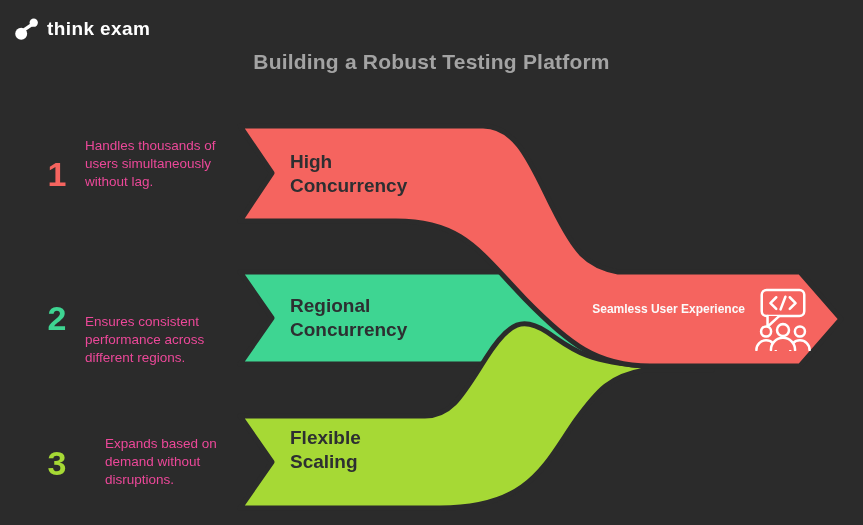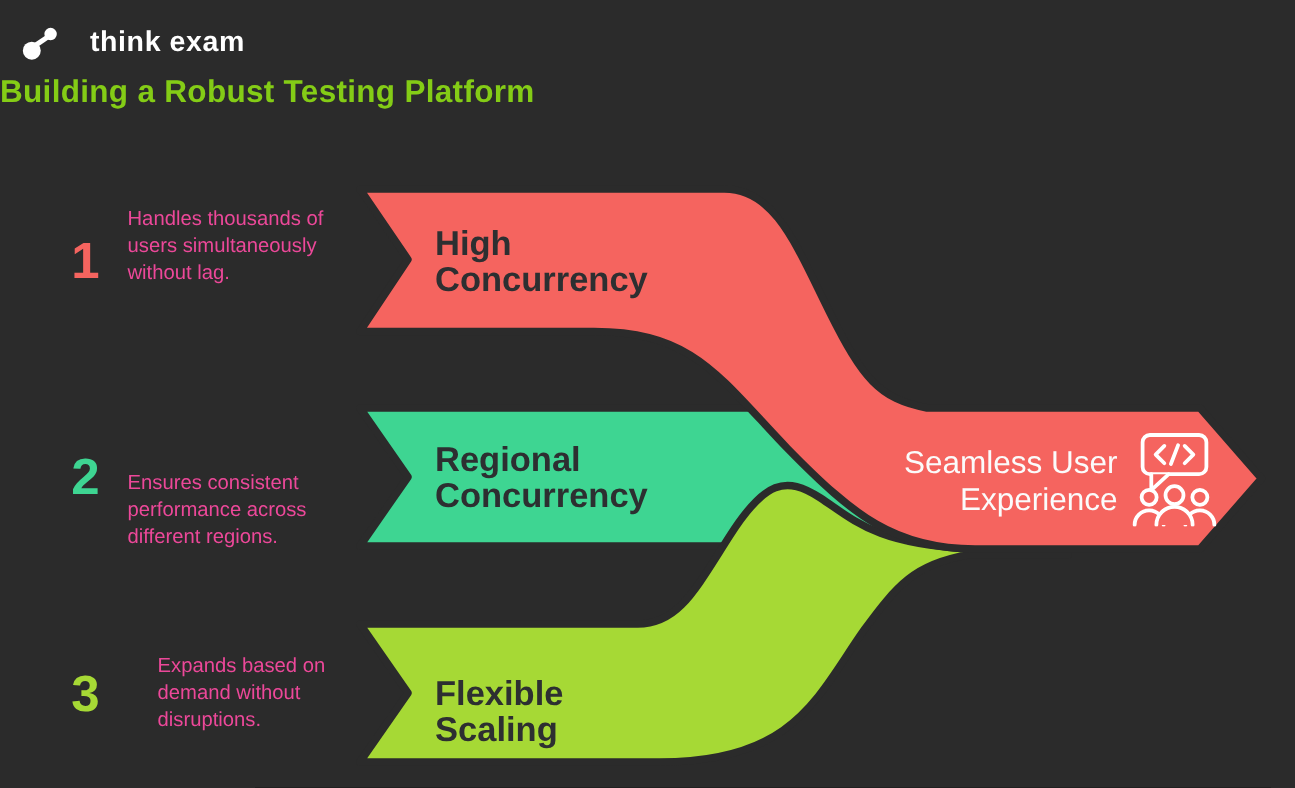--- a/index.html
+++ b/index.html
@@ -1,49 +1,49 @@
 <!DOCTYPE html>
 <html><head>
 <meta charset="utf-8">
 <style>
   html,body{margin:0;padding:0;background:#1a1a1a;}
   .stage{
     position:relative;width:863px;height:525px;background:#2b2b2b;
     overflow:hidden;font-family:"Liberation Sans",sans-serif;
   }
   
-  .logo{position:absolute;left:13px;top:15px;display:flex;align-items:center;gap:20px;}
+  .logo{position:absolute;left:13px;top:15px;display:flex;align-items:center;gap:7px;}
   .logo svg{display:block;}
   .logo-text{color:#ffffff;font-size:19px;font-weight:bold;letter-spacing:.4px;}
   
   .title{
-    position:absolute;left:0;top:50px;width:863px;margin:0;
-    color:#84cc16;font-size:21px;font-weight:bold;letter-spacing:.2px;
+    position:absolute;left:0;top:50px;width:863px;text-align:center;margin:0;
+    color:#a3a3a3;font-size:21px;font-weight:bold;letter-spacing:.2px;
   }
   
   .ribbons{position:absolute;left:0;top:0;}
   
   .num{position:absolute;left:40px;width:34px;text-align:center;font-size:34px;font-weight:bold;line-height:1;}
   .n1{top:157px;color:#f5645f;}
   .n2{top:301px;color:#3ed592;}
   .n3{top:446px;color:#a6d935;}
   
   .desc{position:absolute;left:85px;width:142px;color:#ec4899;font-size:13.5px;line-height:18px;}
   .d1{top:137px;}
   .d2{top:290px;margin-top:23px;}
   .d3{top:435px;margin-left:20px;}
   
-  .band-label{position:absolute;left:290px;width:130px;color:#2d2f31;font-size:23px;font-weight:bold;line-height:24px;}
+  .band-label{position:absolute;left:290px;width:130px;color:#2d2f31;font-size:19px;font-weight:bold;line-height:24px;}
   .l1{top:150px;}
   .l2{top:294px;}
-  .l3{top:450px;}
+  .l3{top:426px;}
   
   .result-label{
     position:absolute;left:585px;top:297px;width:160px;text-align:right;
-    color:#fbfbfb;font-size:21px;font-weight:normal;line-height:24.5px;
+    color:#fbfbfb;font-size:12px;font-weight:bold;line-height:24.5px;
   }
   .result-icon{position:absolute;left:754px;top:287px;}
 </style>
 </head>
 <body>
 
 <div class="stage">
 
   <div class="logo">
     <svg width="27" height="27" viewBox="0 0 28 28">

